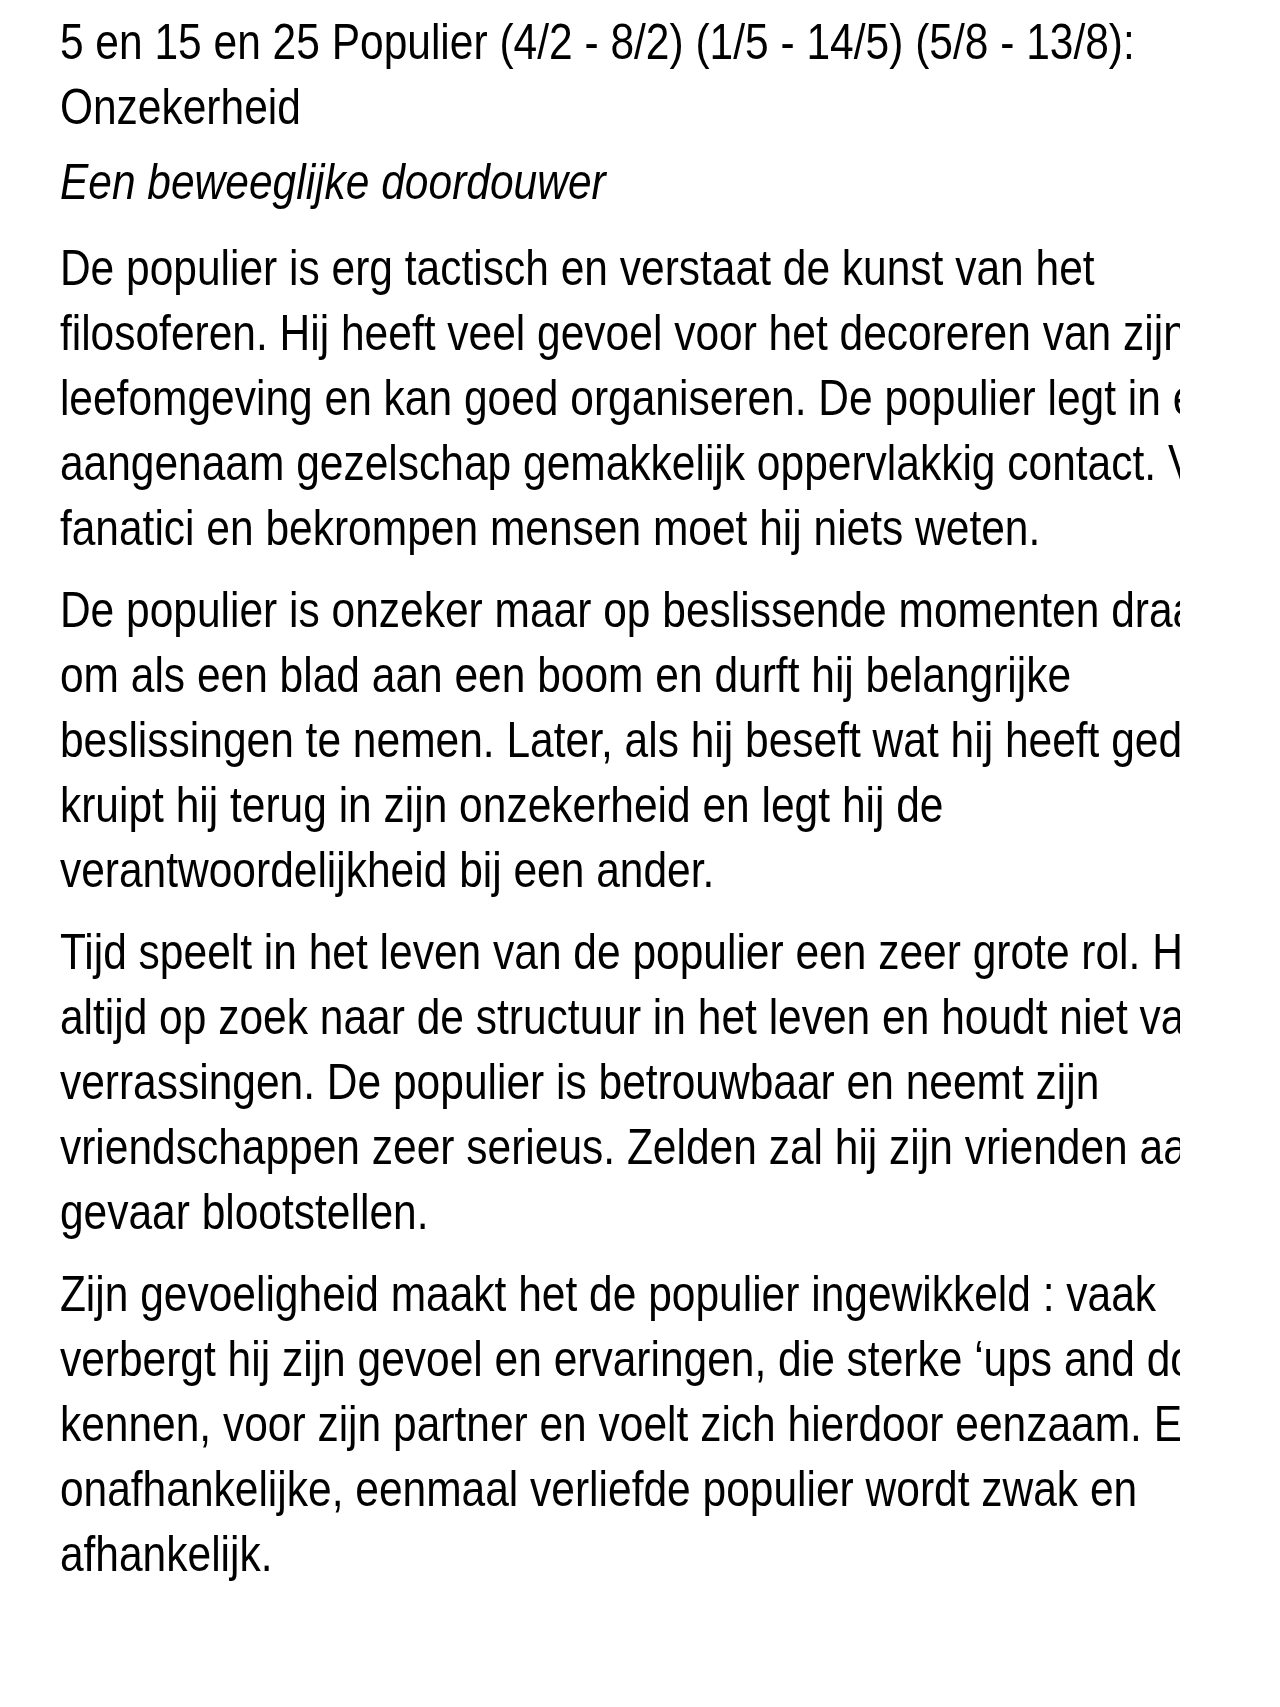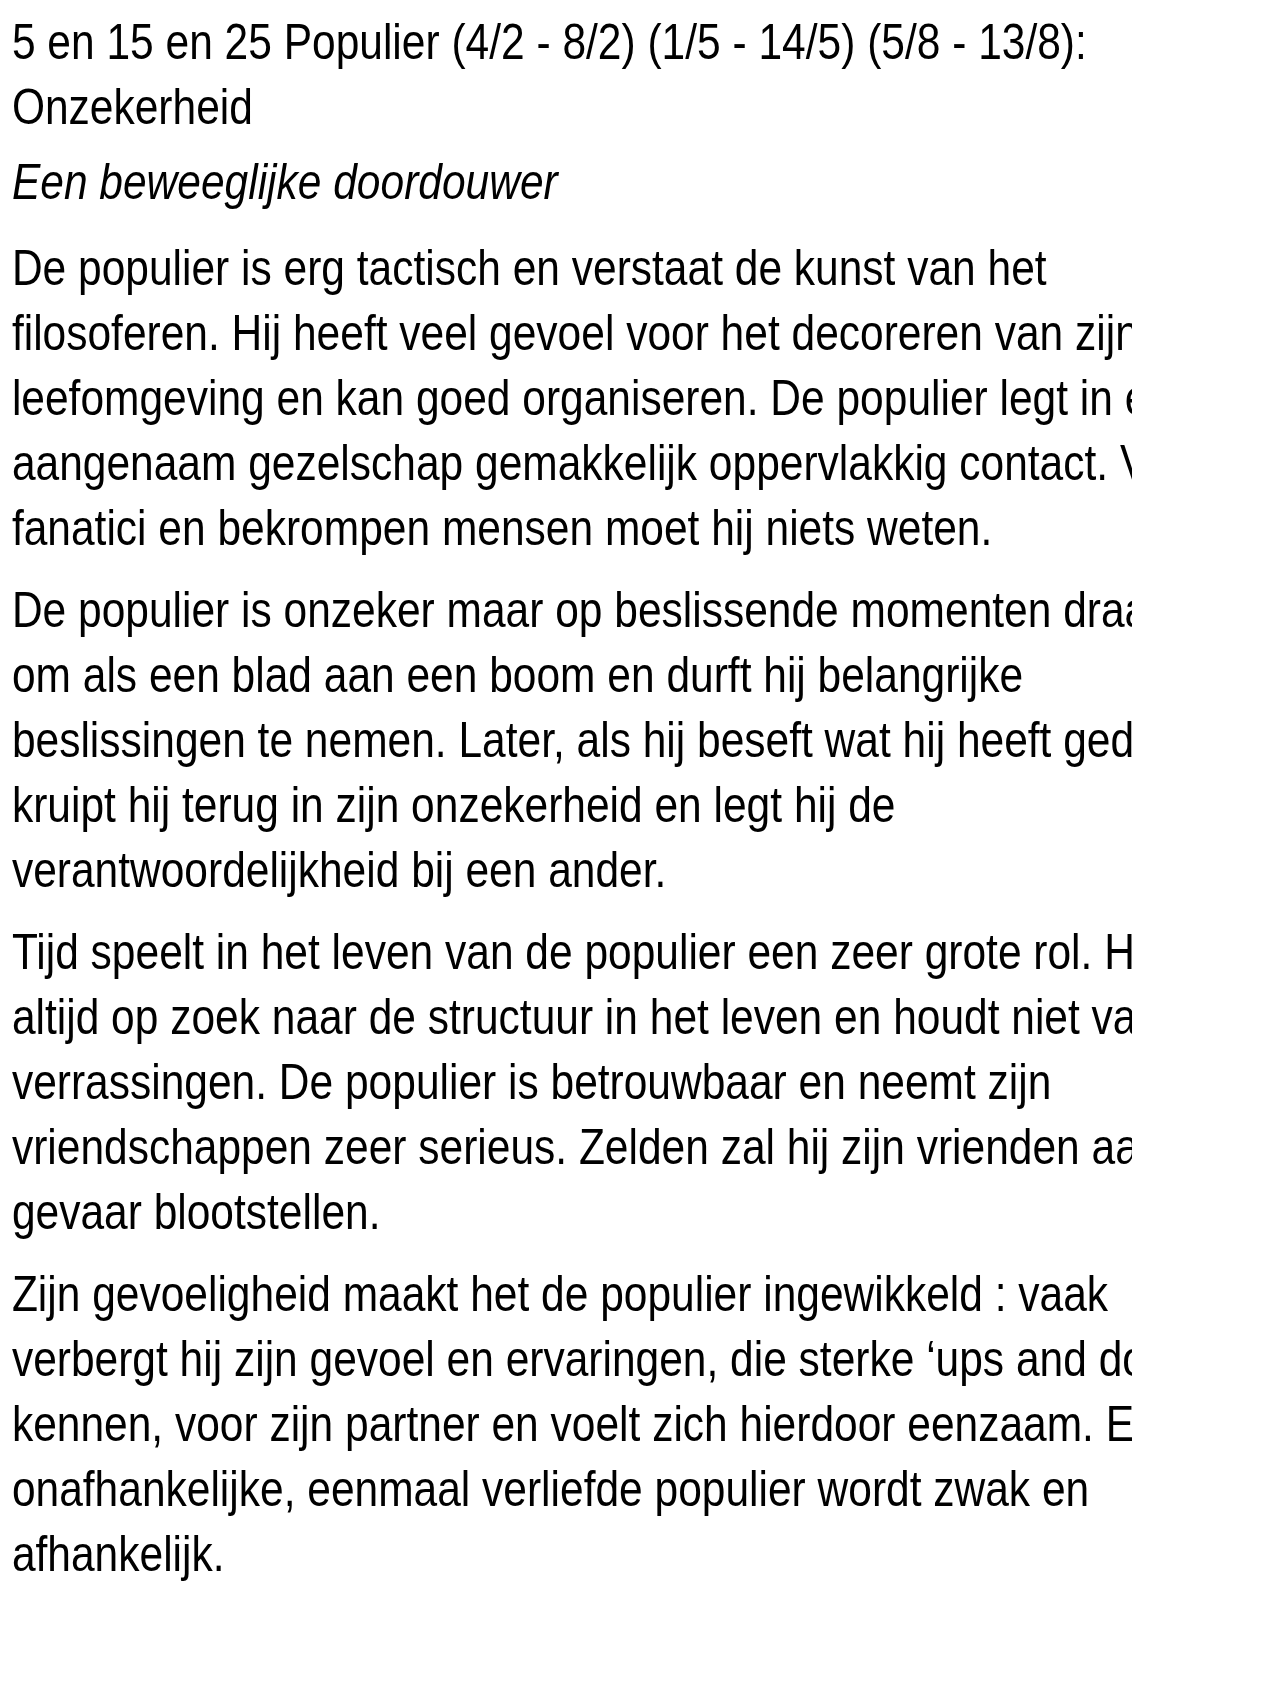--- a/index.html
+++ b/index.html
@@ -11,20 +11,21 @@
     width: 1280px;
     height: 1707px;
     overflow: hidden;
     background: #ffffff;
   }
   .page {
     width: 1132px;
     height: 1707px;
     position: relative;
     overflow: hidden;
+    margin-left: 48px;
   }
   
   .content {
     position: absolute;
     top: 0;
     left: 0;
     width: 1506px;               
     transform: scaleX(0.85);
     transform-origin: 0 0;
     padding: 10px 0 0 14px;

